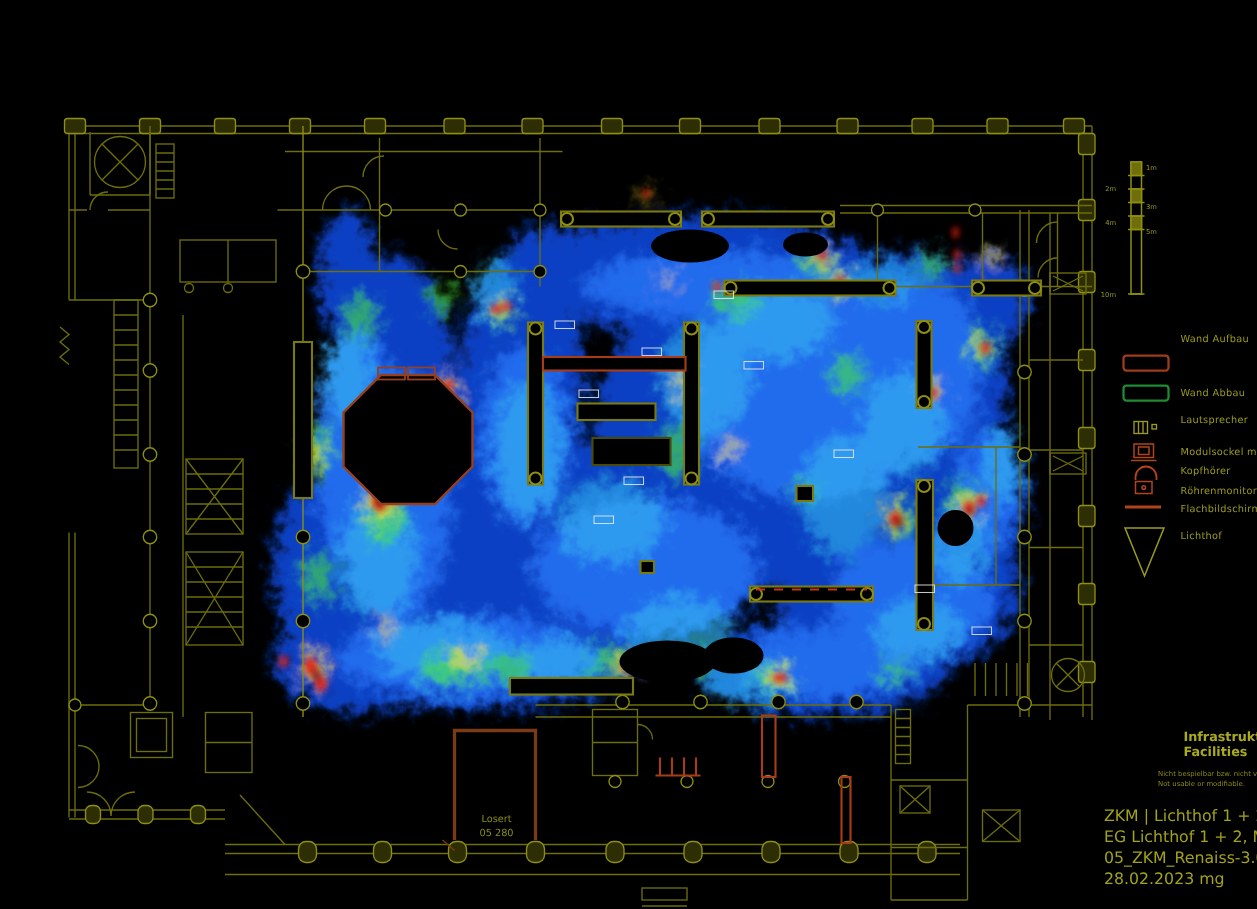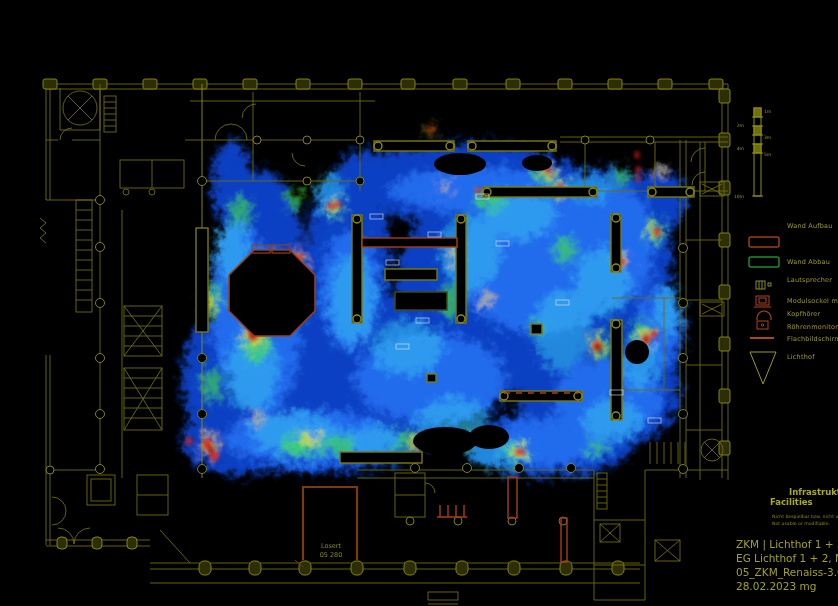--- a/index.html
+++ b/index.html
@@ -446,20 +446,20 @@
   <div class="txt legend-label" style="left:787px;top:276px">Lautsprecher</div>
   <div class="txt legend-label" style="left:787px;top:297px">Modulsockel mit Monitor</div>
   <div class="txt legend-label" style="left:787px;top:310px">Kopfhörer</div>
   <div class="txt legend-label" style="left:787px;top:323px">Röhrenmonitor mit Sockel</div>
   <div class="txt legend-label" style="left:787px;top:335px">Flachbildschirm</div>
   <div class="txt legend-label" style="left:787px;top:353px">Lichthof</div>
 </div>
 
 <div>
   <div class="txt tb-head" style="left:789px;top:488px">Infrastruktur</div>
-  <div class="txt tb-head" style="left:770px;top:498px">Facilities</div>
+  <div class="txt tb-head" style="left:789px;top:498px">Facilities</div>
   <div class="txt tb-note" style="left:772px;top:514px">Nicht bespielbar bzw. nicht veränderbar.</div>
   <div class="txt tb-note" style="left:772px;top:521px">Not usable or modifiable.</div>
   <div class="txt tb-main" style="left:736px;top:537px">ZKM | Lichthof 1 + 2</div>
   <div class="txt tb-main" style="left:736px;top:551px">EG Lichthof 1 + 2, M 1:250</div>
   <div class="txt tb-main" style="left:736px;top:565px">05_ZKM_Renaiss-3.0_E01</div>
   <div class="txt tb-main" style="left:736px;top:579px">28.02.2023 mg</div>
 </div>
 
 </body></html>

